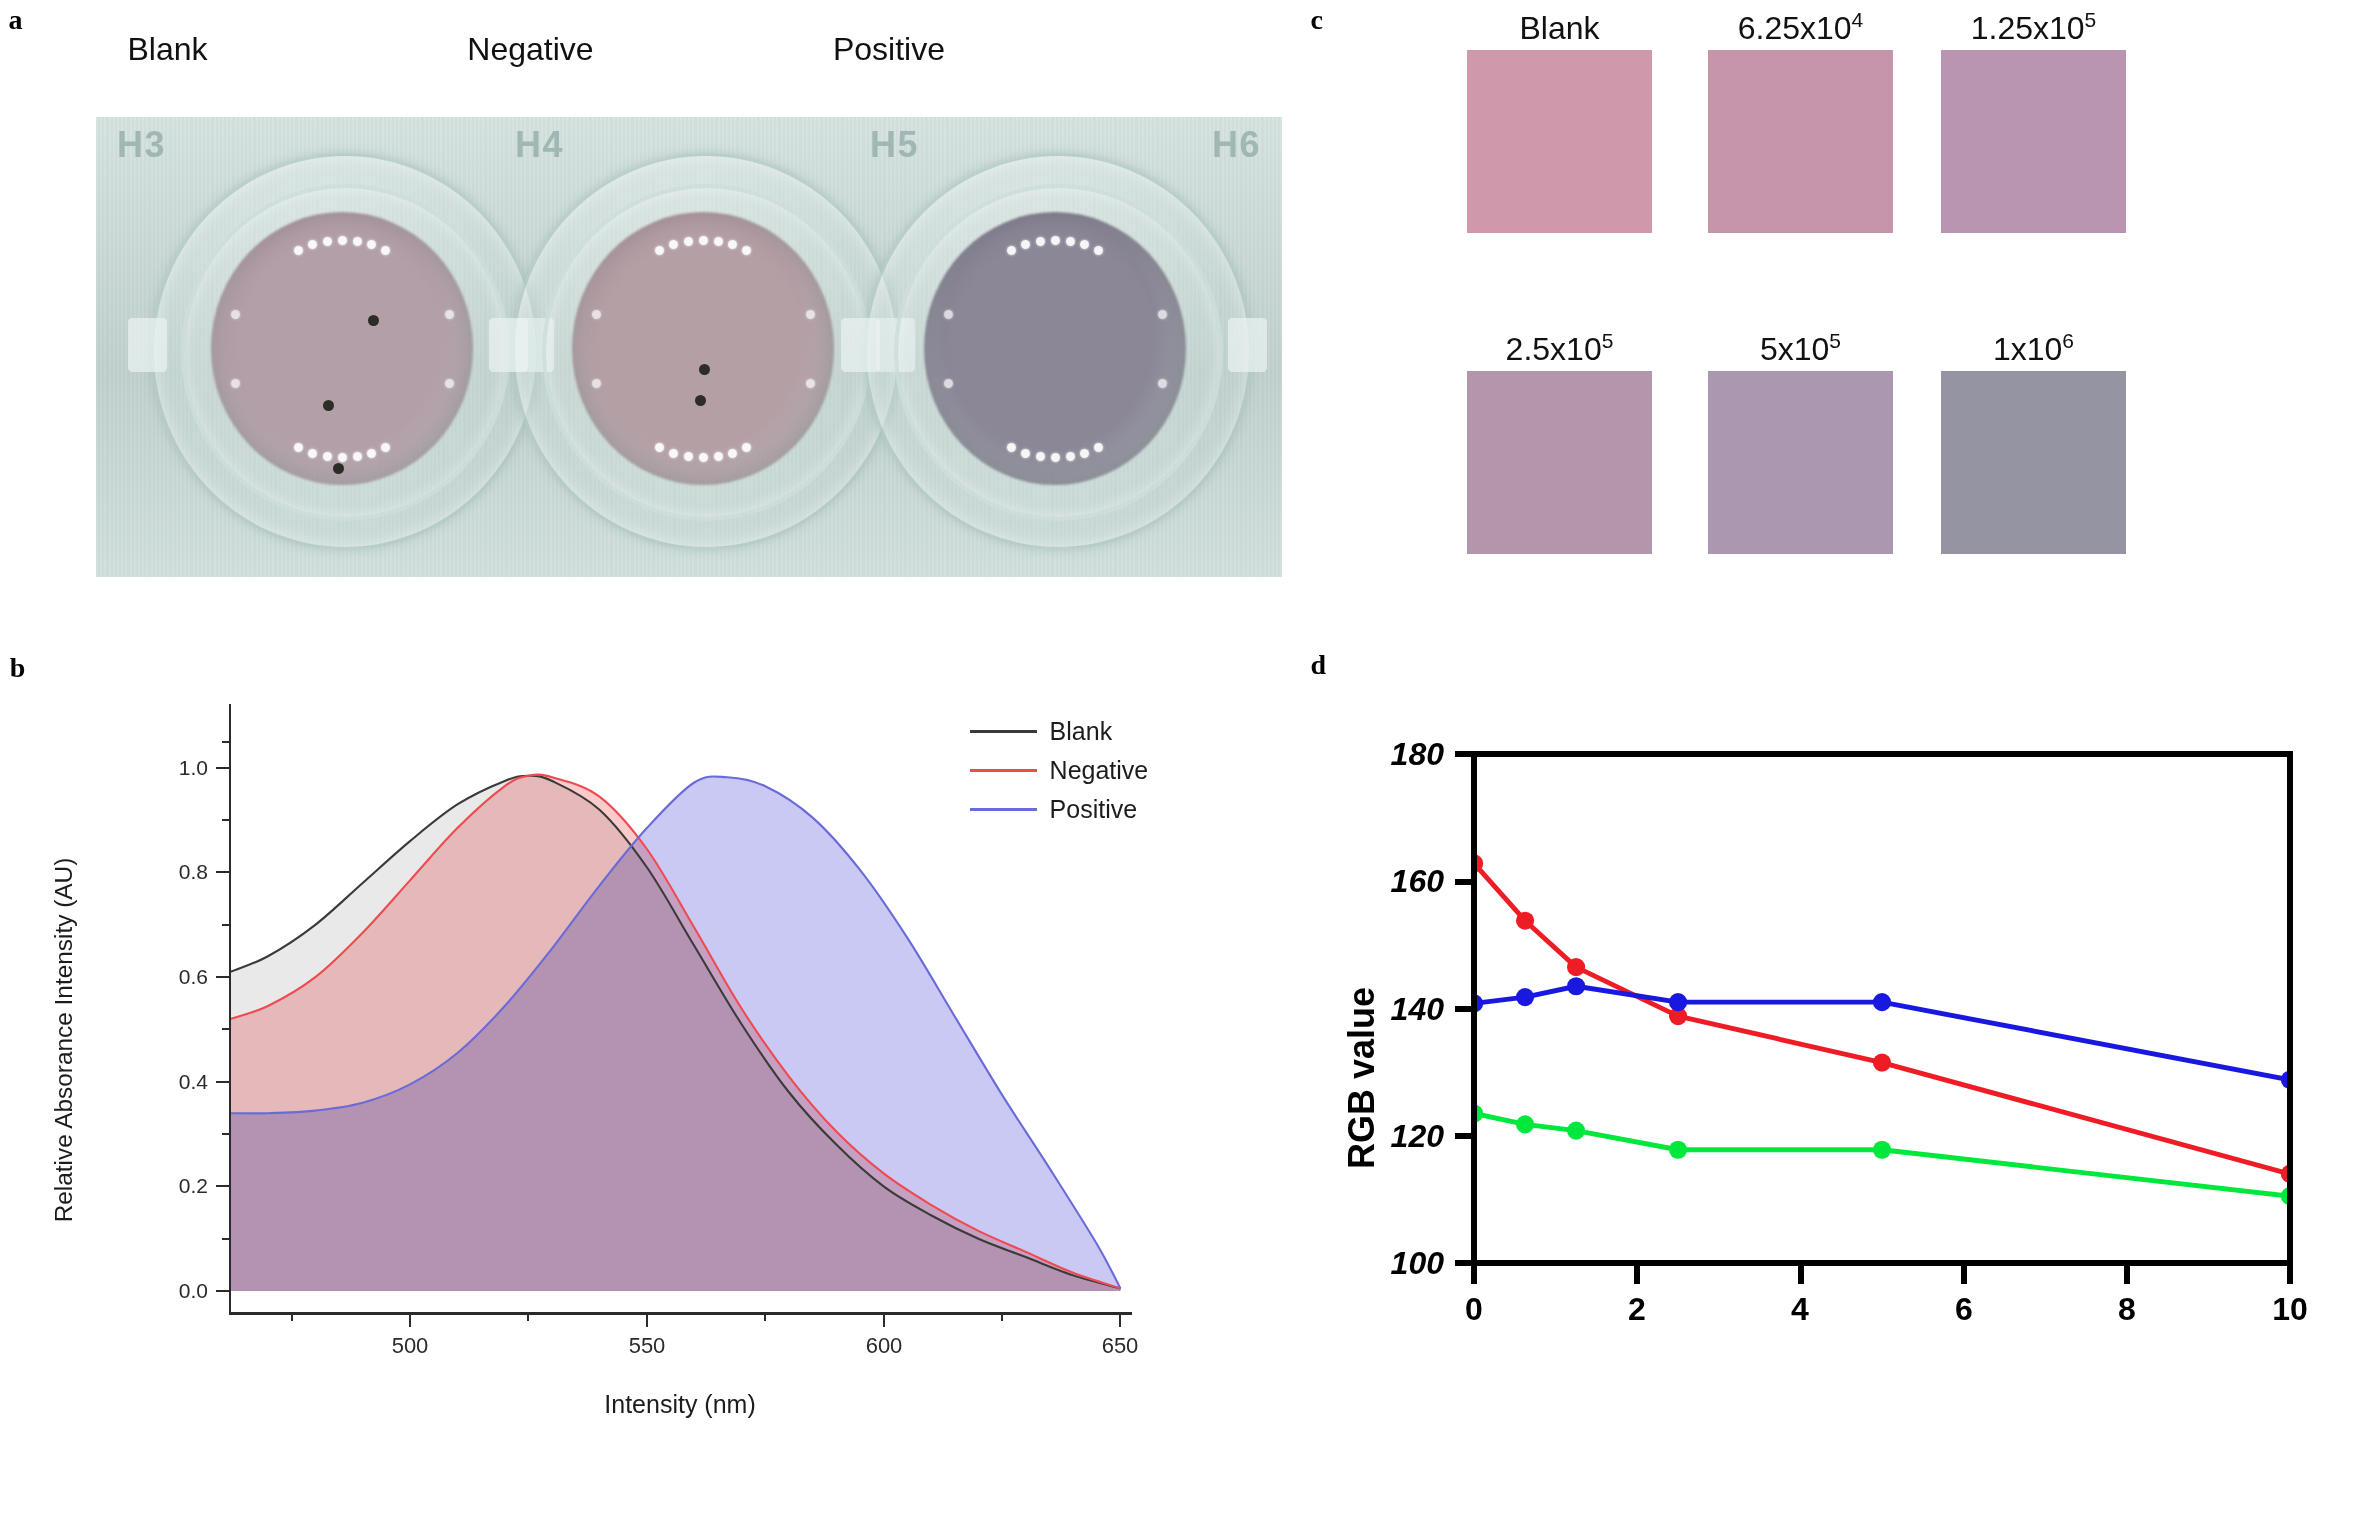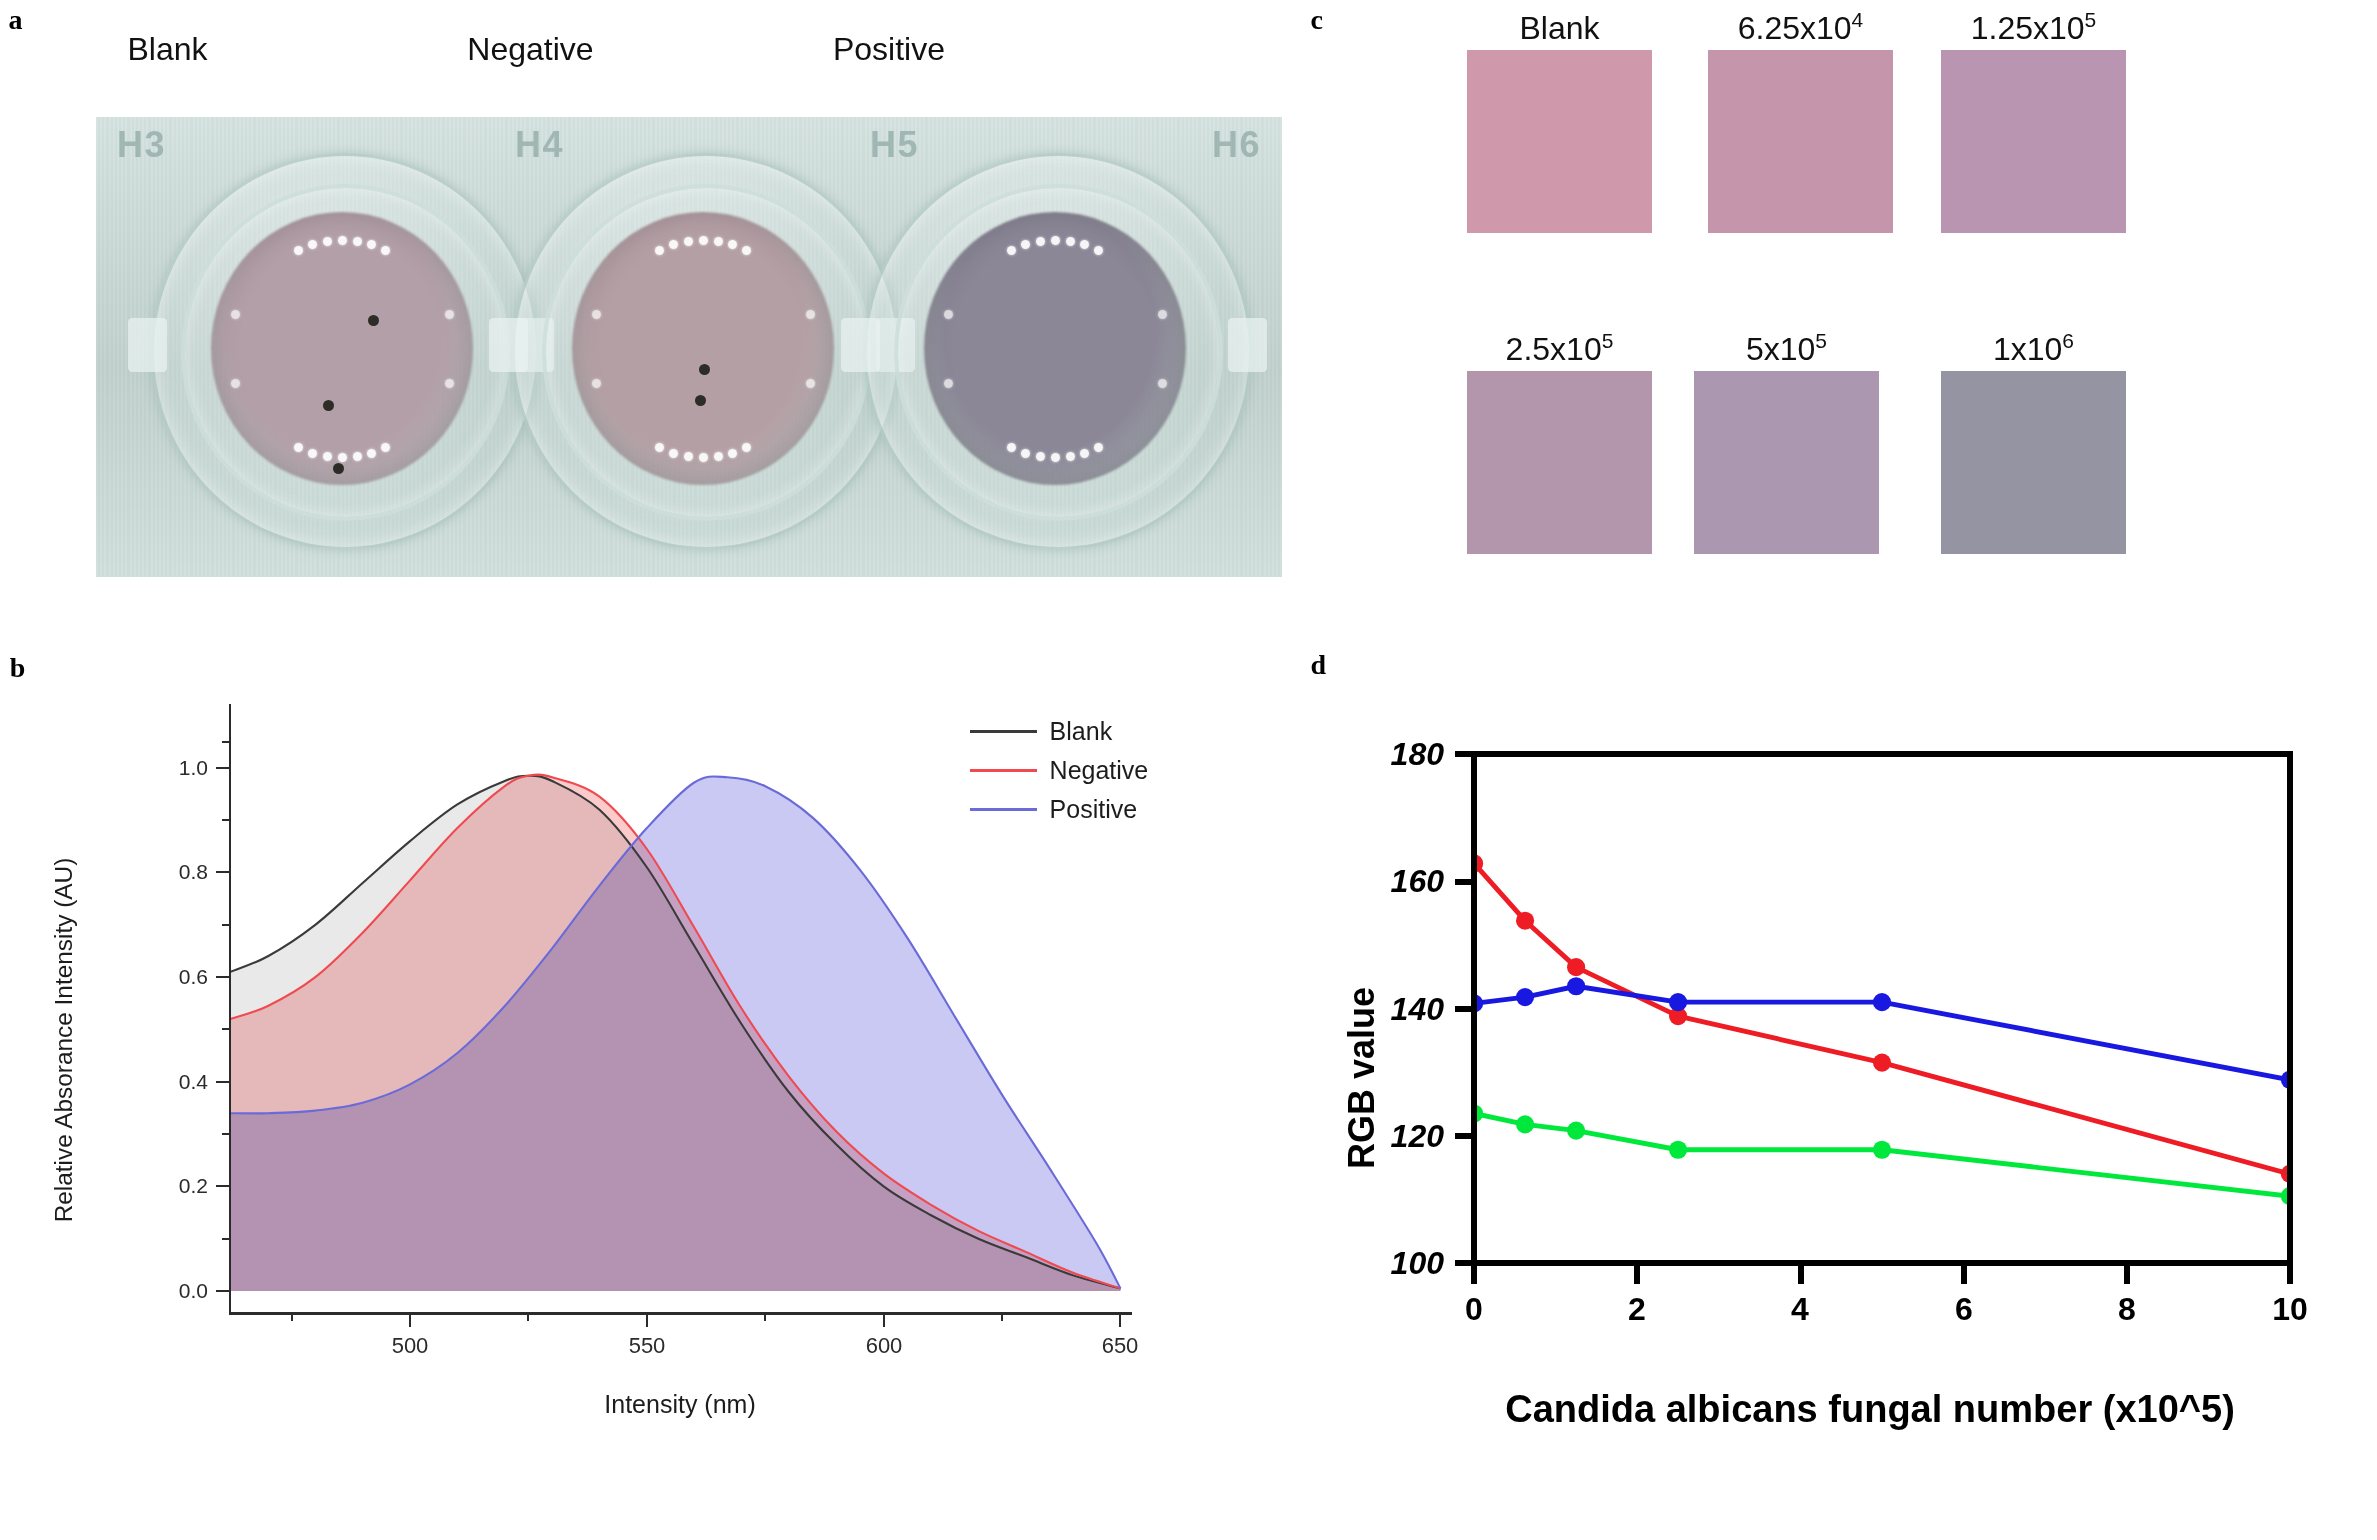--- a/index.html
+++ b/index.html
@@ -228,36 +228,35 @@
         <div class="c-sw" style="background: rgb(197, 150, 171);"></div>
       </div>
       <div class="c-cell" style="left: 631px; top: 7px;">
         <div class="c-lab">1.25x10<sup>5</sup></div>
         <div class="c-sw" style="background: rgb(185, 149, 178);"></div>
       </div>
       <div class="c-cell" style="left: 157px; top: 328px;">
         <div class="c-lab">2.5x10<sup>5</sup></div>
         <div class="c-sw" style="background: rgb(179, 150, 171);"></div>
       </div>
-      <div class="c-cell" style="left: 384px; top: 328px;">
+      <div class="c-cell" style="left: 398px; top: 328px;">
         <div class="c-lab">5x10<sup>5</sup></div>
         <div class="c-sw" style="background: rgb(171, 151, 176);"></div>
       </div>
       <div class="c-cell" style="left: 631px; top: 328px;">
         <div class="c-lab">1x10<sup>6</sup></div>
         <div class="c-sw" style="background: rgb(148, 148, 162);"></div>
       </div>
     </div>
 </div>
 
 <div id="panel-d">
   <div class="panel-letter" style="left:12.6px;top:0px;">d</div>
 
   <div id="d-ytitle">RGB value</div>
-  <div id="d-xtitle">Candida albicans fungal number (x10^5)</div>
 
   <div id="d-plot">
     <svg id="d-svg" width="816" height="509" viewBox="0 0 1170 730">
         <polyline points="0.0,156.9 73.1,239.1 146.3,305.7 292.5,375.9 585.0,442.6 1170.0,602.3" fill="none" stroke="#ee1c24" stroke-width="7" stroke-linejoin="round" stroke-linecap="round"></polyline>
         <polyline points="0.0,515.6 73.1,531.1 146.3,540.2 292.5,567.6 585.0,567.6 1170.0,634.2" fill="none" stroke="#00e83c" stroke-width="7" stroke-linejoin="round" stroke-linecap="round"></polyline>
         <polyline points="0.0,357.7 73.1,348.6 146.3,333.1 292.5,355.9 585.0,355.9 1170.0,467.2" fill="none" stroke="#1818e0" stroke-width="7" stroke-linejoin="round" stroke-linecap="round"></polyline>
         <circle cx="0.0" cy="156.9" r="13" fill="#ee1c24"></circle>
         <circle cx="73.1" cy="239.1" r="13" fill="#ee1c24"></circle>
         <circle cx="146.3" cy="305.7" r="13" fill="#ee1c24"></circle>
         <circle cx="292.5" cy="375.9" r="13" fill="#ee1c24"></circle>

